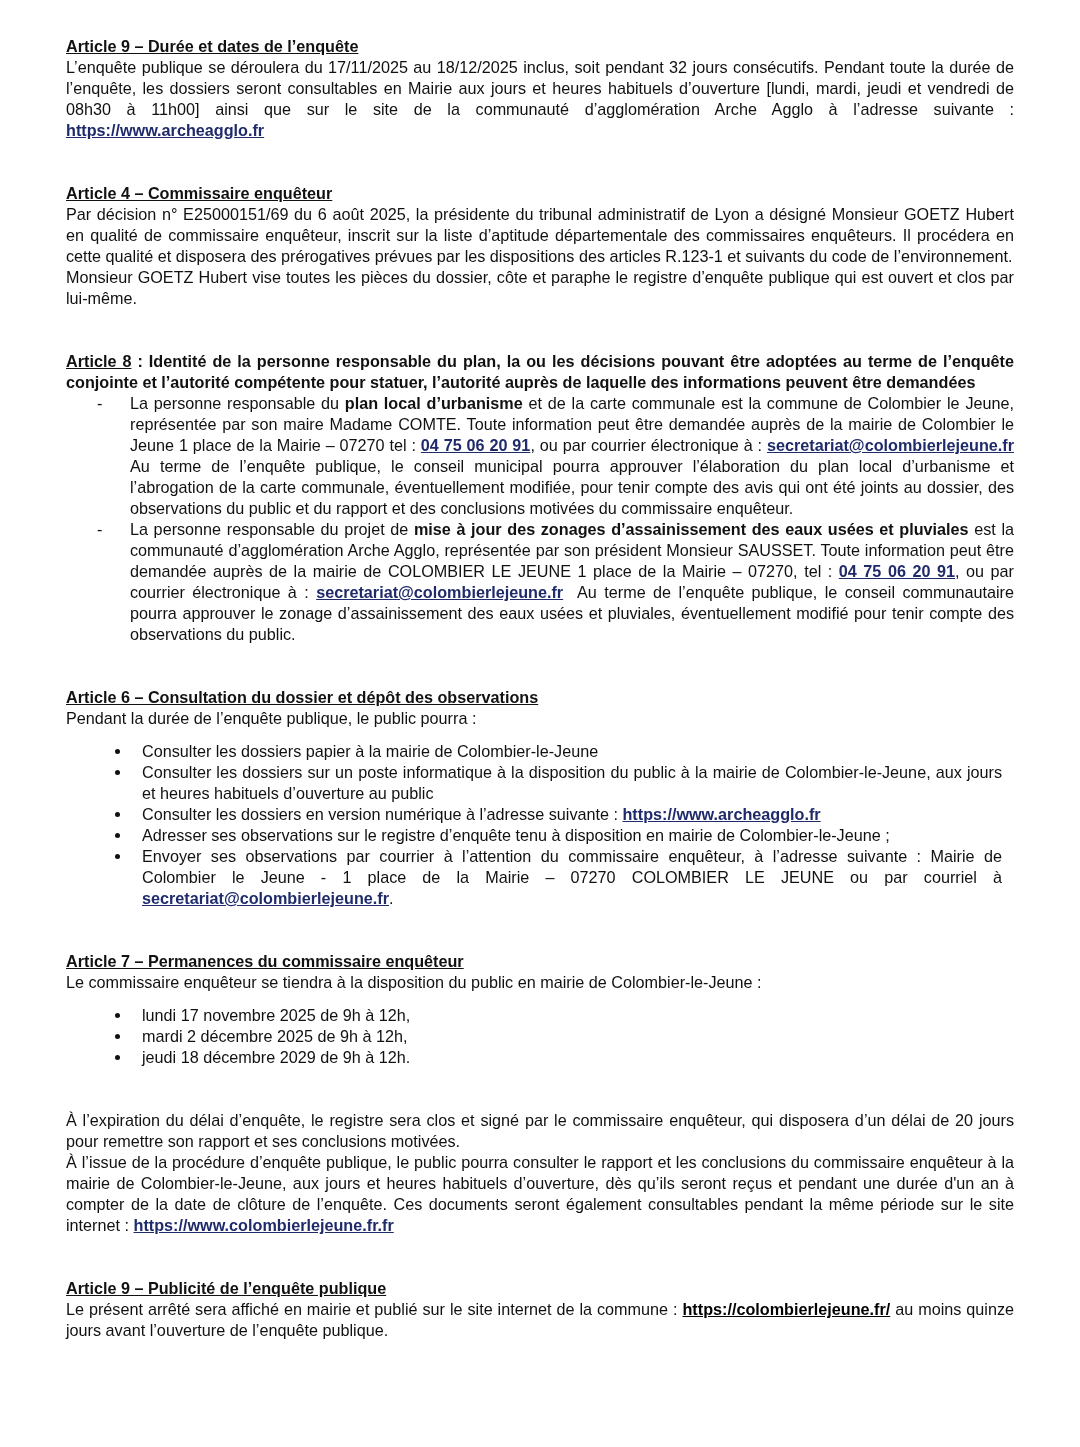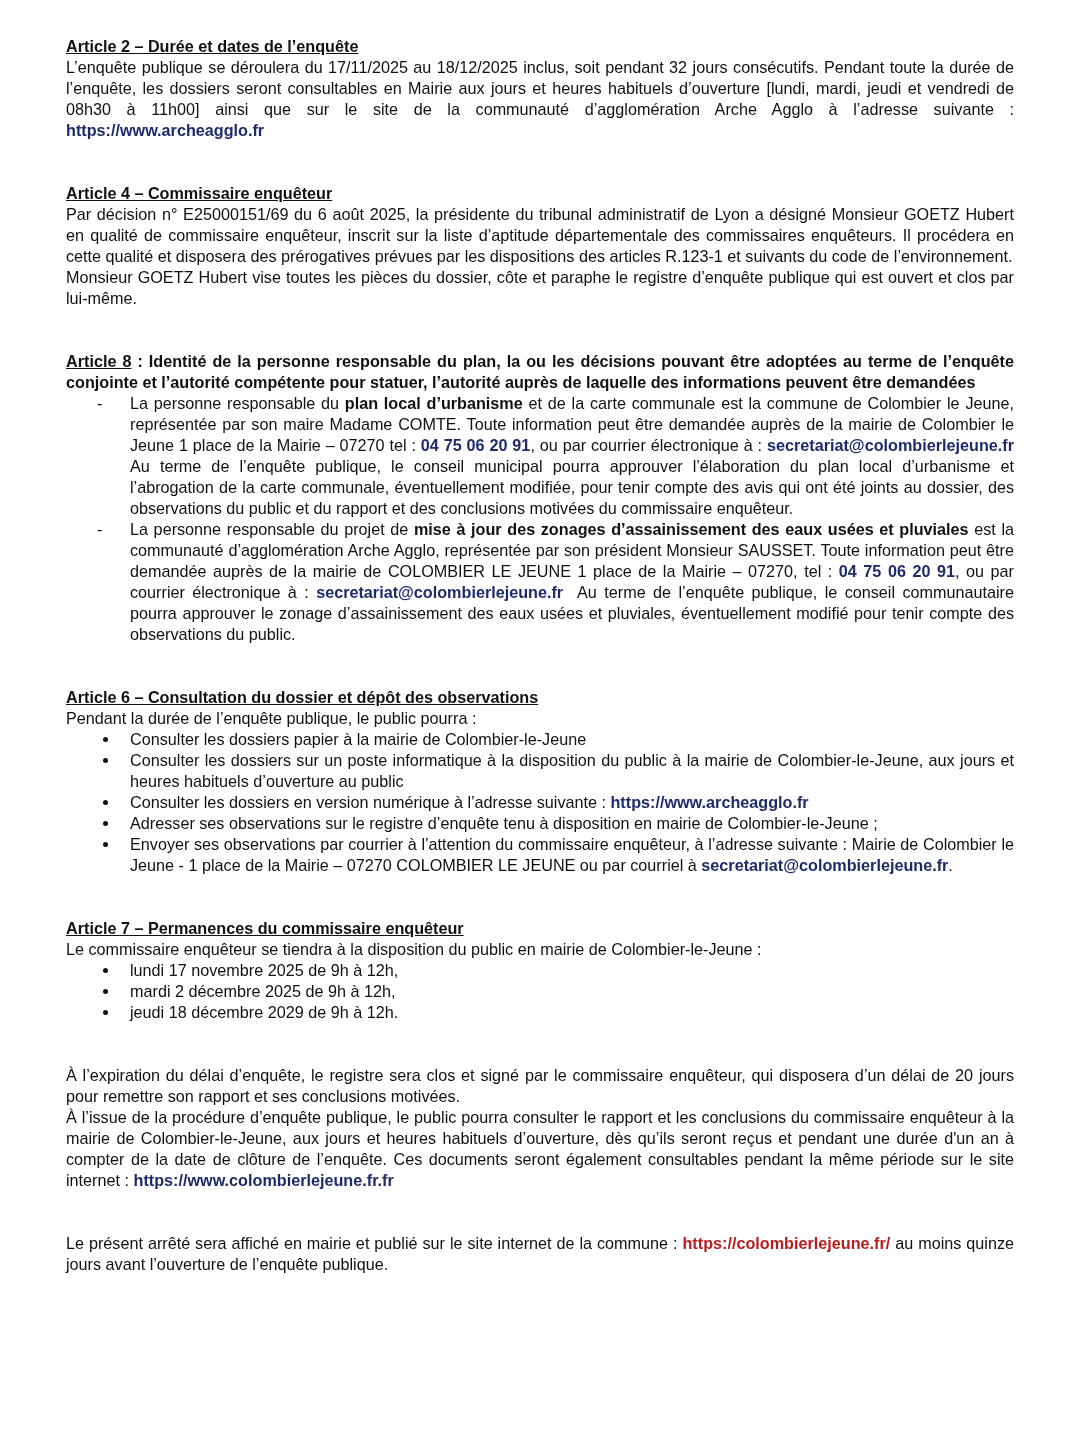--- a/index.html
+++ b/index.html
@@ -21,40 +21,41 @@
     .article { margin: 0; }
     .article-title {
       font-weight: bold;
       text-decoration: underline;
       margin: 0;
     }
     .p { margin: 0; text-align: justify; }
     .link {
       color: #1f2a6b;
       font-weight: bold;
+      text-decoration: underline;
       cursor: pointer;
     }
     .b { font-weight: bold; }
     ul.dash {
       list-style: none;
       margin: 0;
       padding: 0 0 0 64px;
     }
     ul.dash li {
       position: relative;
       text-align: justify;
     }
     ul.dash li::before {
       content: "-";
       position: absolute;
       left: -33px;
     }
     ul.bullets {
       list-style: none;
-      margin: 0;
+      margin: 12px;
       padding: 0 0 0 64px;
     }
     ul.bullets li {
       position: relative;
       text-align: justify;
     }
     ul.bullets li::before {
       content: "";
       position: absolute;
       left: -27px;
@@ -71,21 +72,21 @@
     #a7 { margin-top: 42px; }
     #a8 { margin-top: 42px; }
     #a9 { margin-top: 42px; }
   </style>
 </head>
 <body>
 
 <div class="page">
 
   <section class="article" id="a3">
-    <p class="article-title">Article 2 – Durée et dates de l’enquête</p>
+    <p class="article-title">Article 9 – Durée et dates de l’enquête</p>
     <p class="p"><span>L’enquête publique se déroulera du 17/11/2025 au 18/12/2025 inclus, soit pendant 32 jours consécutifs. Pendant toute la durée de l’enquête, les dossiers seront consultables en Mairie aux jours et heures habituels d’ouverture [lundi, mardi, jeudi et vendredi de 08h30 à 11h00] ainsi que sur le site de la communauté d’agglomération Arche Agglo à l’adresse suivante : </span><a class="link" style="color: rgb(31, 42, 107);">https://www.archeagglo.fr</a></p>
   </section>
 
   <section class="article" id="a4">
     <p class="article-title">Article 4 – Commissaire enquêteur</p>
     <p class="p">Par décision n° E25000151/69 du 6 août 2025, la présidente du tribunal administratif de Lyon a désigné Monsieur GOETZ Hubert en qualité de commissaire enquêteur, inscrit sur la liste d’aptitude départementale des commissaires enquêteurs. Il procédera en cette qualité et disposera des prérogatives prévues par les dispositions des articles R.123-1 et suivants du code de l’environnement.</p>
     <p class="p">Monsieur GOETZ Hubert vise toutes les pièces du dossier, côte et paraphe le registre d’enquête publique qui est ouvert et clos par lui-même.</p>
   </section>
 
   <section class="article" id="a5">
@@ -117,16 +118,17 @@
       <li>jeudi 18 décembre 2029 de 9h à 12h.</li>
     </ul>
   </section>
 
   <section class="article" id="a8">
     <p class="p">À l’expiration du délai d’enquête, le registre sera clos et signé par le commissaire enquêteur, qui disposera d’un délai de 20 jours pour remettre son rapport et ses conclusions motivées.</p>
     <p class="p"><span>À l’issue de la procédure d’enquête publique, le public pourra consulter le rapport et les conclusions du commissaire enquêteur à la mairie de Colombier-le-Jeune, aux jours et heures habituels d’ouverture, dès qu’ils seront reçus et pendant une durée d'un an à compter de la date de clôture de l’enquête. Ces documents seront également consultables pendant la même période sur le site internet : </span><a class="link" style="color: rgb(31, 42, 107);">https://www.colombierlejeune.fr.fr</a></p>
   </section>
 
   <section class="article" id="a9">
-    <p class="p"><span>Le présent arrêté sera affiché en mairie et publié sur le site internet de la commune : </span><a class="link" style="color: #b91c1c;">https://colombierlejeune.fr/</a><span> au moins quinze jours avant l’ouverture de l’enquête publique.</span></p>
+    <p class="article-title">Article 9 – Publicité de l’enquête publique</p>
+    <p class="p"><span>Le présent arrêté sera affiché en mairie et publié sur le site internet de la commune : </span><a class="link" style="color: #000000;">https://colombierlejeune.fr/</a><span> au moins quinze jours avant l’ouverture de l’enquête publique.</span></p>
   </section>
 
 </div>
 
 </body></html>

